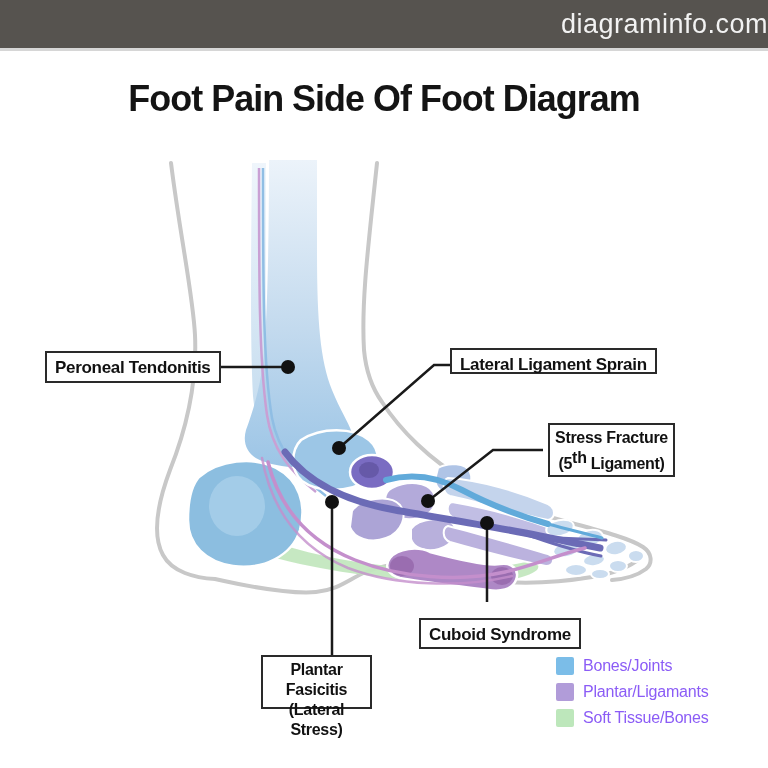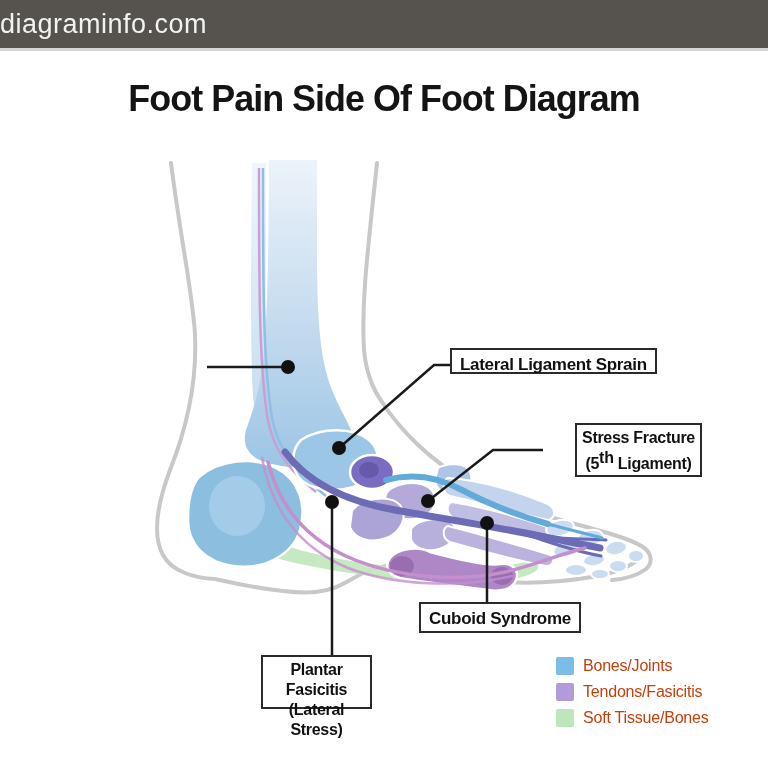--- a/index.html
+++ b/index.html
@@ -5,21 +5,21 @@
   html,body{margin:0;padding:0;background:#e9e9e9;}
   .page{
     position:relative;width:768px;height:768px;margin:0 auto;
     background:#ffffff;overflow:hidden;
     font-family:"Liberation Sans","DejaVu Sans",sans-serif;
   }
   
   .site-header{
     position:absolute;left:0;top:0;width:768px;height:48px;
     background:#56534F;border-bottom:3px solid #d6d6d6;
-    display:flex;align-items:center;justify-content:flex-start;
+    display:flex;align-items:center;justify-content:flex-end;
   }
   .site-header .site-title{
     color:#f2f2f2;font-size:27px;font-weight:400;letter-spacing:.5px;
   }
   
   .page-title{
     position:absolute;left:0;top:78px;width:768px;text-align:center;
     font-size:37px;font-weight:700;color:#141414;letter-spacing:-1px;
     transform:scaleX(.97);transform-origin:50% 50%;
   }
@@ -28,29 +28,29 @@
   
   .callout{
     position:absolute;background:#ffffff;border:2px solid #2a2a2a;
     color:#111;font-weight:700;font-size:17px;letter-spacing:-.3px;
     line-height:1.25;text-align:center;white-space:nowrap;
     padding:4px 8px;box-sizing:border-box;z-index:5;
   }
   .callout.two-line{font-size:16px;white-space:normal;padding:3px 2px;}
   #label-peroneal{left:45px;top:351px;height:32px;}
   #label-lateral{left:450px;top:348px;height:26px;}
-  #label-stress{left:575px;top:423px;width:127px;height:54px;}
-  #label-cuboid{left:419px;top:602px;height:31px;}
+  #label-stress{left:548px;top:423px;width:127px;height:54px;}
+  #label-cuboid{left:419px;top:618px;height:31px;}
   #label-plantar{left:261px;top:655px;width:111px;height:54px;}
   .callout sup{font-size:16px;}
   
   .legend{position:absolute;left:556px;top:657px;z-index:5;}
   .legend-row{display:flex;align-items:center;margin-bottom:8px;height:18px;}
   .legend-swatch{width:18px;height:18px;border-radius:2px;flex:0 0 18px;margin-right:9px;}
-  .legend-label{font-size:16px;color:#c2410c;letter-spacing:-.2px;}
+  .legend-label{font-size:16px;color:#8b5cf6;letter-spacing:-.2px;}
 </style>
 </head>
 <body>
 
 <div class="page">
 
   <div class="site-header">
     <span class="site-title">diagraminfo.com</span>
   </div>
 
@@ -153,20 +153,23 @@
     </g>
     <g fill="#111111">
       <circle cx="288" cy="367" r="7"></circle>
       <circle cx="339" cy="448" r="7"></circle>
       <circle cx="428" cy="501" r="7"></circle>
       <circle cx="487" cy="523" r="7"></circle>
       <circle cx="332" cy="502" r="7"></circle>
     </g>
   </svg>
 
+  <div class="callout" id="label-peroneal">
+    <span>Peroneal Tendonitis</span>
+  </div>
 
   <div class="callout" id="label-lateral">
     <span>Lateral Ligament Sprain</span>
   </div>
 
   <div class="callout two-line" id="label-stress">
     <span>Stress Fracture</span><br>
     <span><span>(5</span><sup>th</sup><span> Ligament)</span></span>
   </div>
 
@@ -179,21 +182,21 @@
     <span>(Lateral Stress)</span>
   </div>
 
   <div class="legend">
     <div class="legend-row">
       <span class="legend-swatch" style="background: rgb(123, 189, 232);"></span>
       <span class="legend-label">Bones/Joints</span>
     </div>
     <div class="legend-row">
       <span class="legend-swatch" style="background: rgb(177, 156, 217);"></span>
-      <span class="legend-label">Tendons/Fasicitis</span>
+      <span class="legend-label">Plantar/Ligamants</span>
     </div>
     <div class="legend-row">
       <span class="legend-swatch" style="background: rgb(189, 231, 187);"></span>
       <span class="legend-label">Soft Tissue/Bones</span>
     </div>
   </div>
 
 </div>
 
 </body></html>

